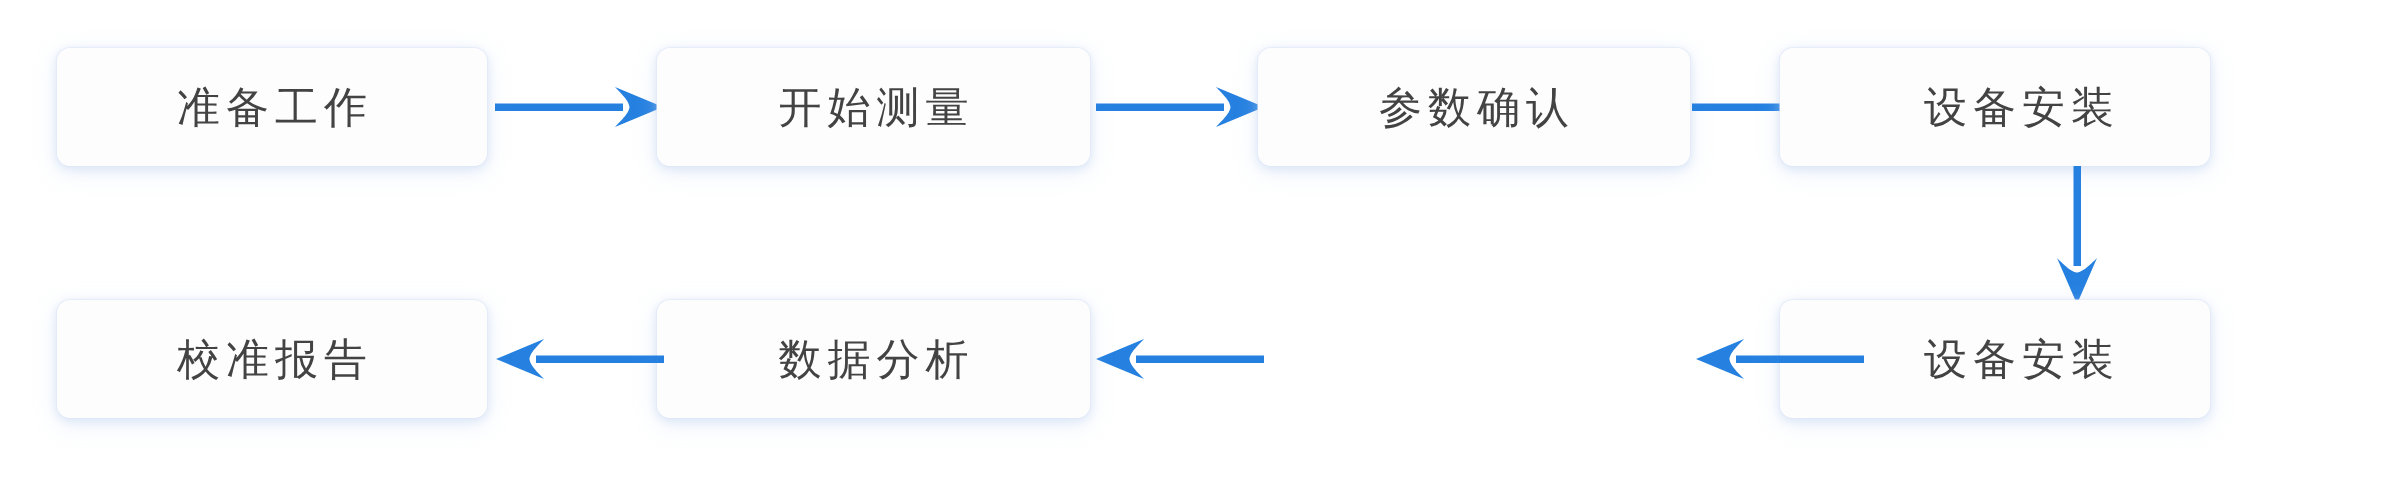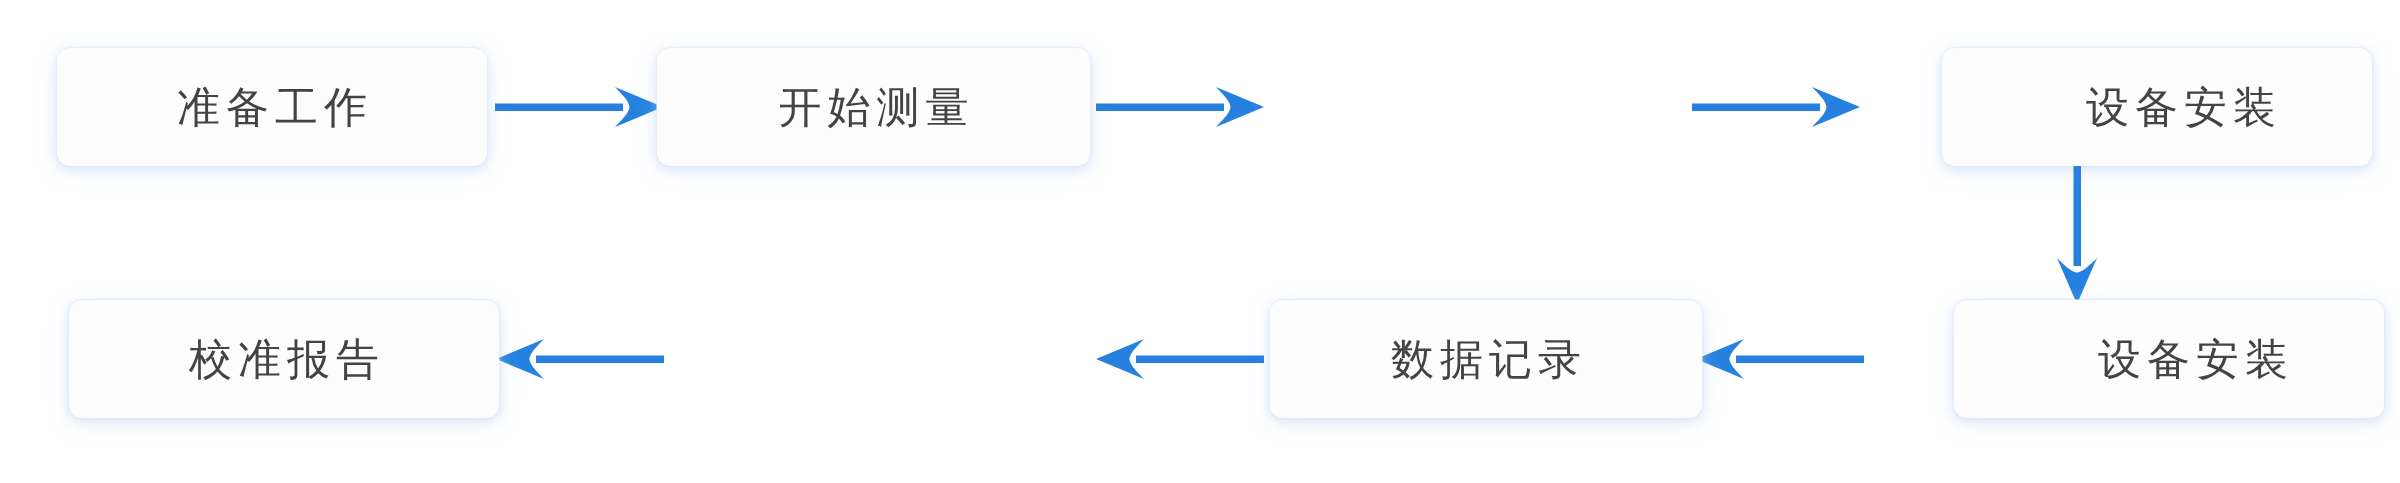--- a/index.html
+++ b/index.html
@@ -43,26 +43,26 @@
     line-height: 1;
     color: #434343;
     letter-spacing: 0.14em;
     text-indent: 0.14em;
     white-space: nowrap;
     font-weight: 400;
   }
 
   
   .row-top    { top: 48px;  height: 118px; }
-  .row-bottom { top: 300px; height: 118px; margin-left: 12px; }
+  .row-bottom { top: 300px; height: 118px; }
 
   .col-1 { left: 57px;   width: 430px; }
   .col-2 { left: 657px;  width: 433px; }
   .col-3 { left: 1258px; width: 432px; }
-  .col-4 { left: 1942px; width: 430px; padding-left: 48px; }
+  .col-4 { left: 1780px; width: 430px; padding-left: 48px; }
 
   
   .arrow {
     position: absolute;
     display: block;
   }
   .arrow-h {
     height: 52px;
     width: 170px;
   }
@@ -101,20 +101,23 @@
     <span class="node-label">开始测量</span>
   </div>
 
   <span class="arrow arrow-h arrow-a2">
     <svg width="170" height="52" viewBox="0 0 170 52" xmlns="http://www.w3.org/2000/svg">
       <rect x="0" y="22.5" width="128" height="7.5" fill="#2580e0"></rect>
       <path d="M 168 26 L 120 6 C 132 18 134 22 134.5 26 C 134 30 132 34 120 46 Z" fill="#2580e0"></path>
     </svg>
   </span>
 
+  <div class="node row-top col-3">
+    <span class="node-label">参数确认</span>
+  </div>
 
   <span class="arrow arrow-h arrow-a3">
     <svg width="170" height="52" viewBox="0 0 170 52" xmlns="http://www.w3.org/2000/svg">
       <rect x="0" y="22.5" width="128" height="7.5" fill="#2580e0"></rect>
       <path d="M 168 26 L 120 6 C 132 18 134 22 134.5 26 C 134 30 132 34 120 46 Z" fill="#2580e0"></path>
     </svg>
   </span>
 
   <div class="node row-top col-4">
     <span class="node-label">设备安装</span>
@@ -131,31 +134,31 @@
     <span class="node-label">设备安装</span>
   </div>
 
   <span class="arrow arrow-h arrow-b1">
     <svg width="170" height="52" viewBox="0 0 170 52" xmlns="http://www.w3.org/2000/svg">
       <rect x="42" y="22.5" width="128" height="7.5" fill="#2580e0"></rect>
       <path d="M 2 26 L 50 6 C 38 18 36 22 35.5 26 C 36 30 38 34 50 46 Z" fill="#2580e0"></path>
     </svg>
   </span>
 
-  <div class="node row-bottom col-3">
-    <span class="node-label">数据记录</span>
-  </div>
 
   <span class="arrow arrow-h arrow-b2">
     <svg width="170" height="52" viewBox="0 0 170 52" xmlns="http://www.w3.org/2000/svg">
       <rect x="42" y="22.5" width="128" height="7.5" fill="#2580e0"></rect>
       <path d="M 2 26 L 50 6 C 38 18 36 22 35.5 26 C 36 30 38 34 50 46 Z" fill="#2580e0"></path>
     </svg>
   </span>
 
+  <div class="node row-bottom col-2">
+    <span class="node-label">数据分析</span>
+  </div>
 
   <span class="arrow arrow-h arrow-b3">
     <svg width="170" height="52" viewBox="0 0 170 52" xmlns="http://www.w3.org/2000/svg">
       <rect x="42" y="22.5" width="128" height="7.5" fill="#2580e0"></rect>
       <path d="M 2 26 L 50 6 C 38 18 36 22 35.5 26 C 36 30 38 34 50 46 Z" fill="#2580e0"></path>
     </svg>
   </span>
 
   <div class="node row-bottom col-1">
     <span class="node-label">校准报告</span>

